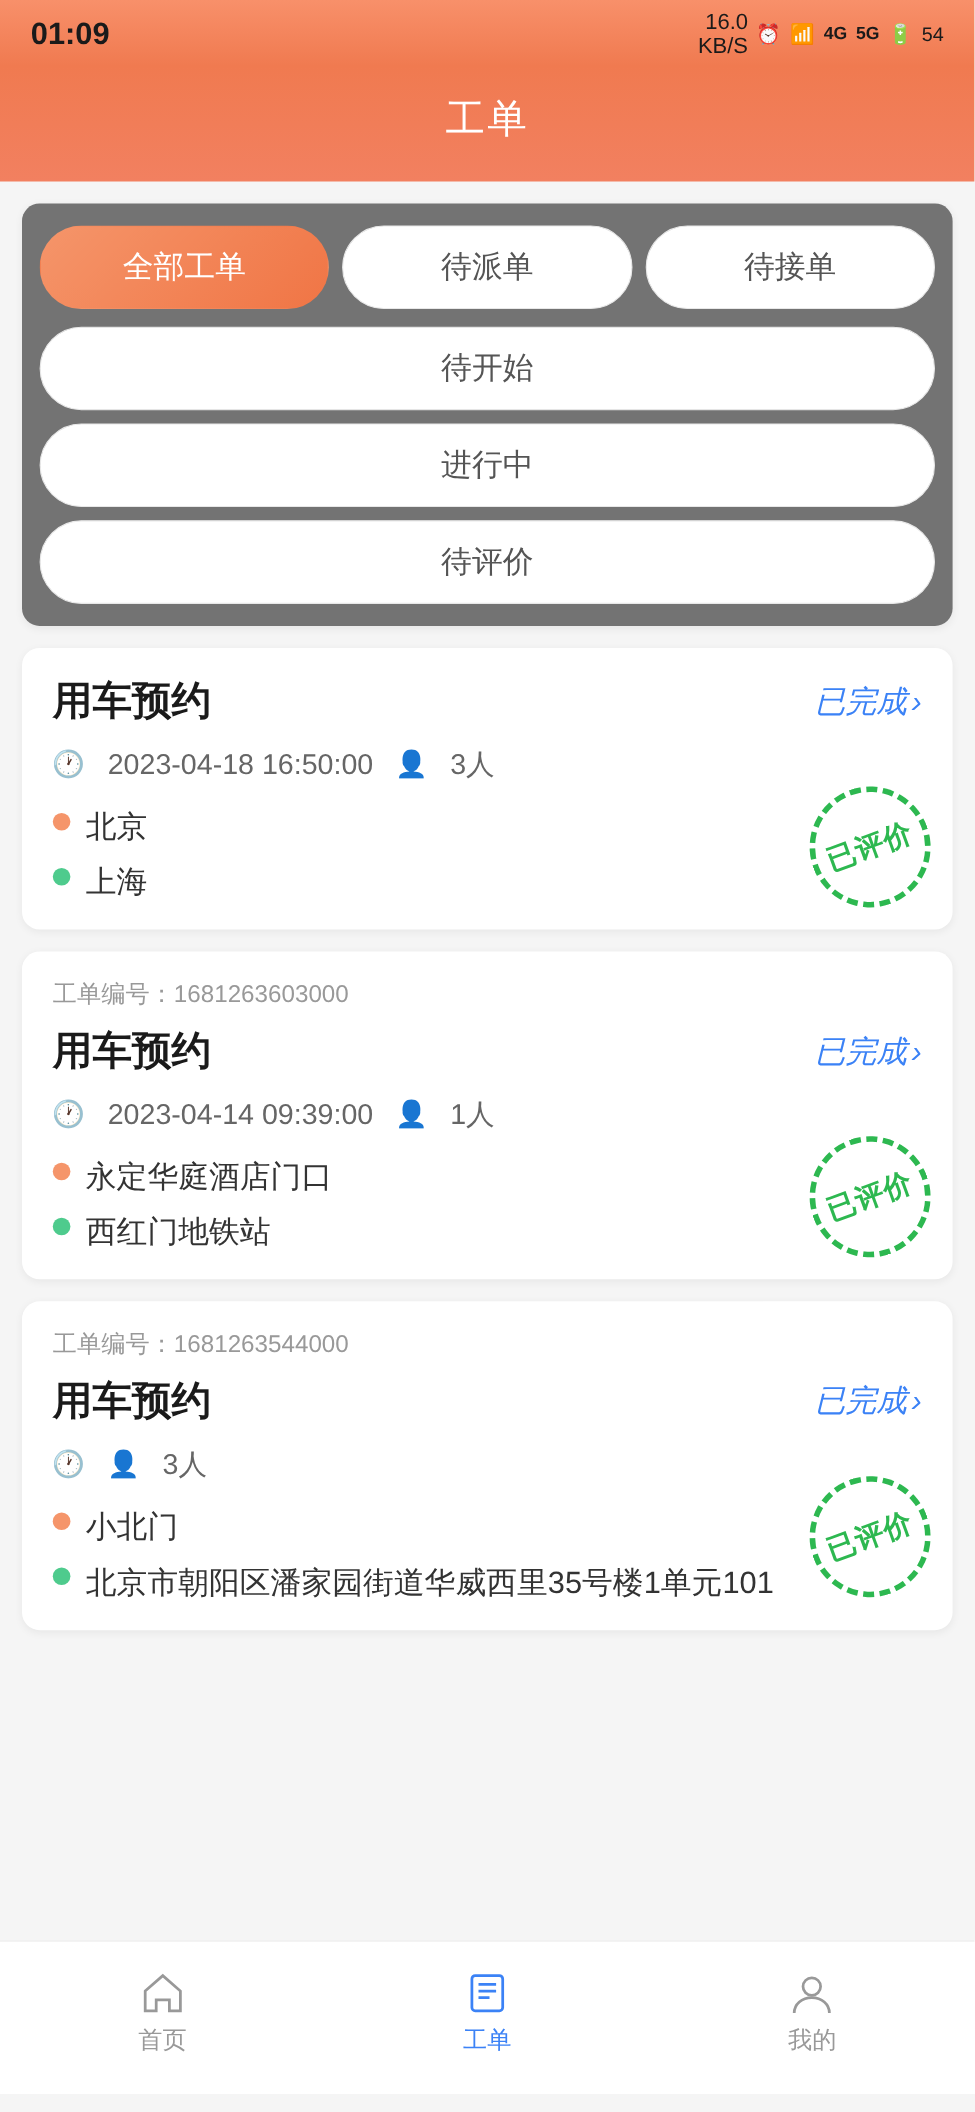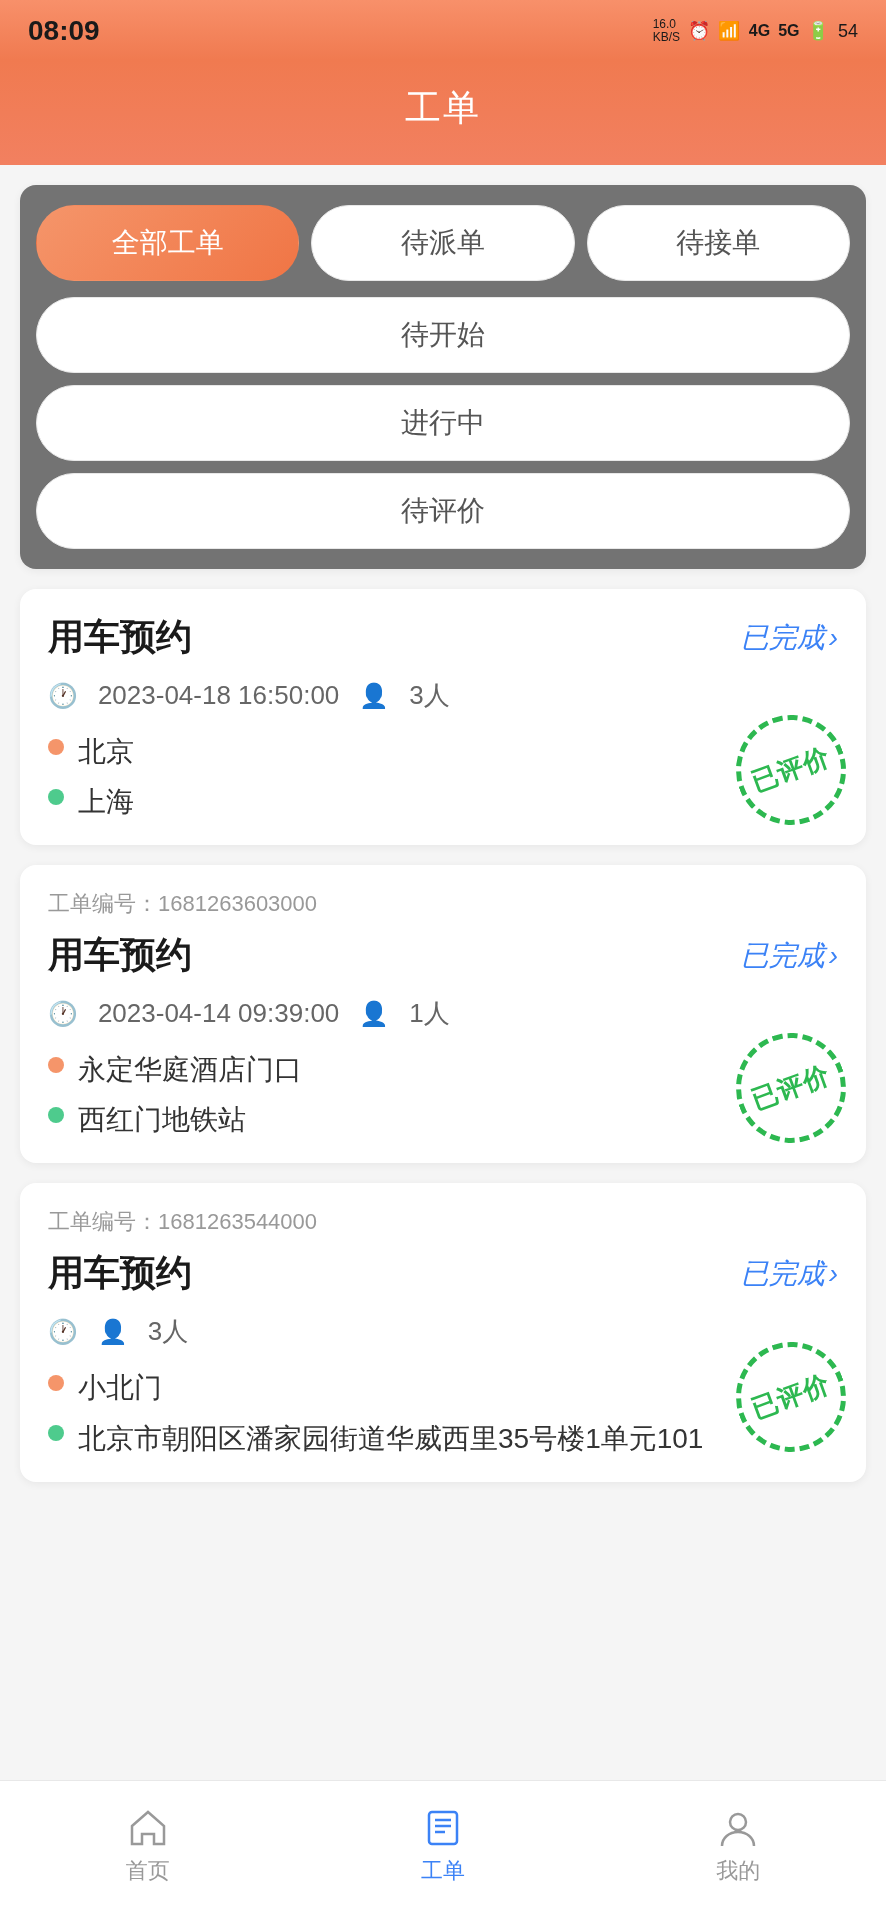--- a/index.html
+++ b/index.html
@@ -176,21 +176,21 @@
       font-weight: 700;
       color: #2db850;
       text-align: center;
       line-height: 1.2;
       letter-spacing: 1px;
     }
 
     
     .bottom-nav {
       position: fixed;
-      bottom: 0;
+      bottom: 16px;
       left: 0;
       width: 886px;
       height: 140px;
       background: white;
       border-top: 1px solid #e8e8e8;
       display: flex;
       justify-content: space-around;
       align-items: center;
       padding: 10px 0 20px;
       z-index: 100;
@@ -223,23 +223,23 @@
     .icon-profile {
       display: inline-block;
       width: 44px;
       height: 44px;
     }
   </style>
 </head>
 <body>
 
 <div class="status-bar">
-  <span class="status-time">08:09</span>
+  <span class="status-time">01:09</span>
   <div class="status-icons">
-    <span style="font-size:12px;line-height:1.1;text-align:left;display:inline-block;">16.0<br>KB/S</span>
+    <span style="font-size:20px;line-height:1.1;text-align:right;display:inline-block;">16.0<br>KB/S</span>
     <span>⏰</span>
     <span>📶</span>
     <span style="font-size:16px;font-weight:700;text-align:center;">4G</span>
     <span style="font-size:16px;font-weight:700;">5G</span>
     <span>🔋</span>
     <span class="battery-text">54</span>
   </div>
 </div>
 
 <div class="header">

